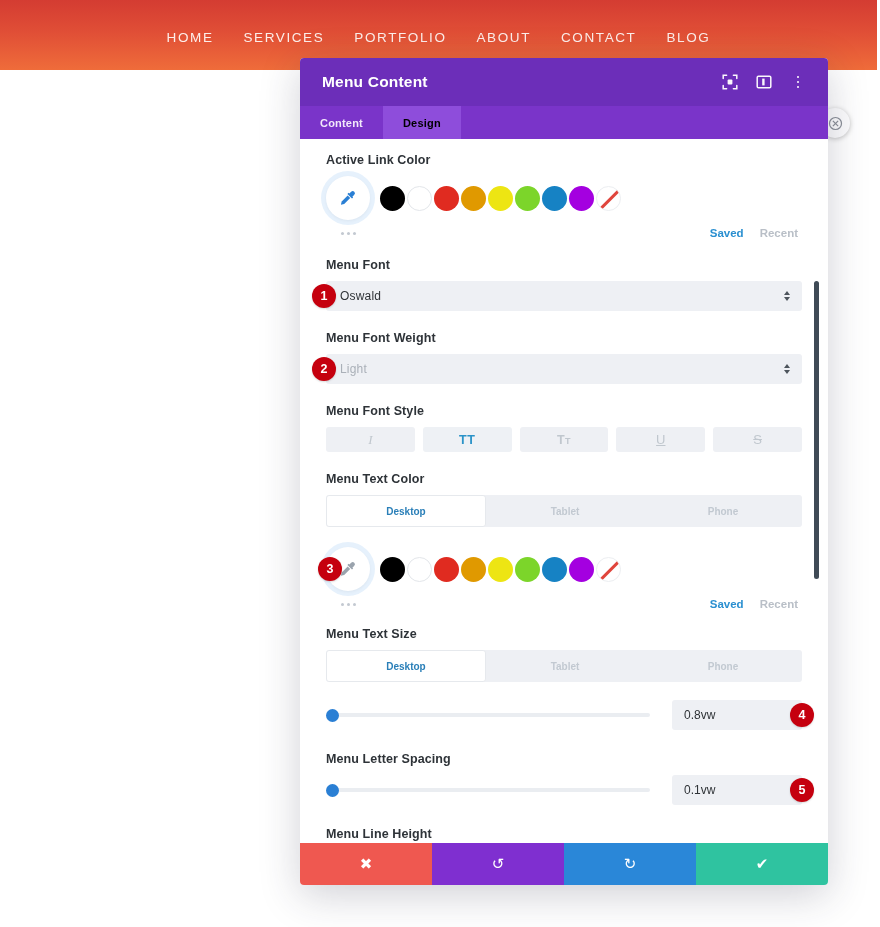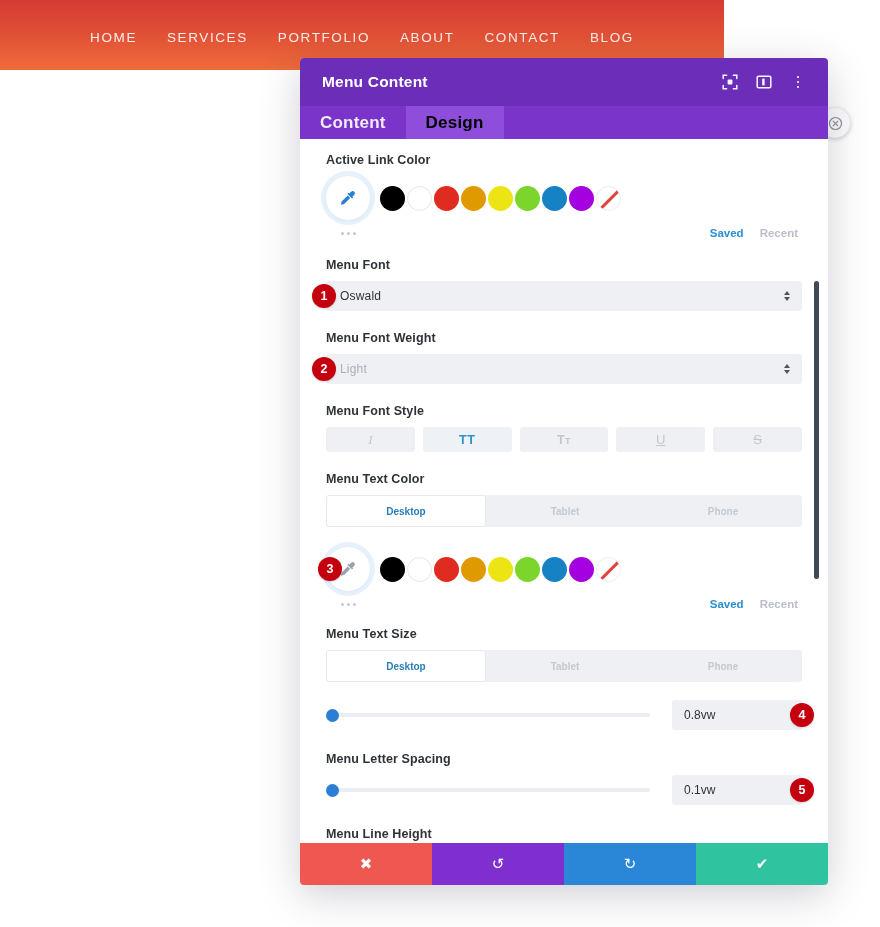--- a/index.html
+++ b/index.html
@@ -6,21 +6,21 @@
   html, body {
     width: 880px; height: 927px;
     background: #ffffff;
     font-family: "Liberation Sans", sans-serif;
     overflow: hidden;
   }
   .page { position: relative; width: 880px; height: 927px; background:#fff; }
 
   
   .site-header {
-    position: absolute; left:0; top:0; width:724px; height:70px;
+    position: absolute; left:0; top:0; width:877px; height:70px;
     background: linear-gradient(180deg, #d43c32 0%, #e04e36 45%, #ef6c3a 100%);
     display: flex; align-items: center; justify-content: center;
   }
   .site-nav { display:flex; gap:30px; align-items:center; margin-top:4px; }
   .site-nav a {
     color: #fdeeea; text-decoration:none;
     font-family: "Liberation Sans Narrow","Liberation Sans", sans-serif;
     font-size: 13.5px; letter-spacing: 1.6px; font-weight: 400;
     text-transform: uppercase;
   }
@@ -52,21 +52,21 @@
   .head-icons { display:flex; align-items:center; gap:18px; padding-right:6px; }
   .hicon { width:16px; height:16px; display:block; opacity:.97; }
   .dots-v { display:flex; flex-direction:column; gap:2.5px; align-items:center; width:16px; }
   .dots-v i { width:2.5px; height:2.5px; background:#fff; border-radius:50%; display:block; }
 
   .modal-tabs {
     background:#7a34c9; height:33px; flex:0 0 33px; display:flex; align-items:stretch;
   }
   .tab {
     display:flex; align-items:center; justify-content:center;
-    padding:0 20px; color:#f2e9fb; font-size:17px; font-weight:bold;
+    padding:0 20px; color:#f2e9fb; font-size:11px; font-weight:bold;
     letter-spacing:.2px; cursor:pointer;
   }
   .tab.active { background:#8e4ddb; color:#000000; }
 
   .modal-body {
     flex:1 1 auto; position:relative; overflow:hidden;
     background:#ffffff; padding: 14px 26px 18px 26px;
   }
   .scroll-rail { position:absolute; right:8px; top:0; bottom:0; width:6px; }
   .scroll-thumb {

